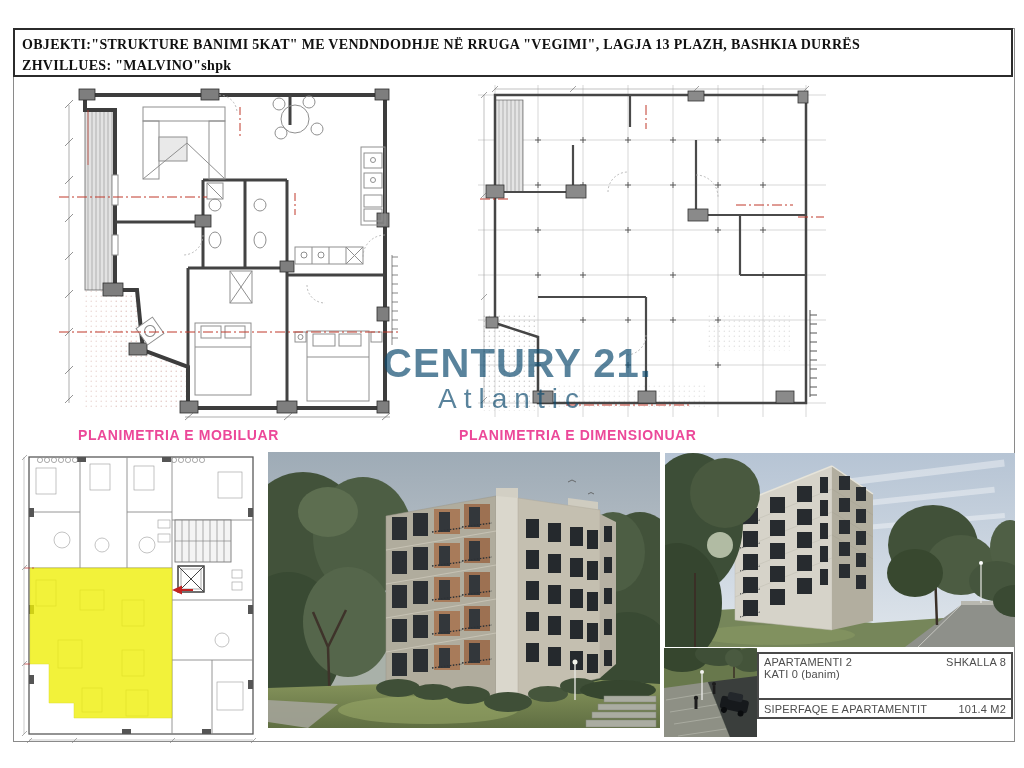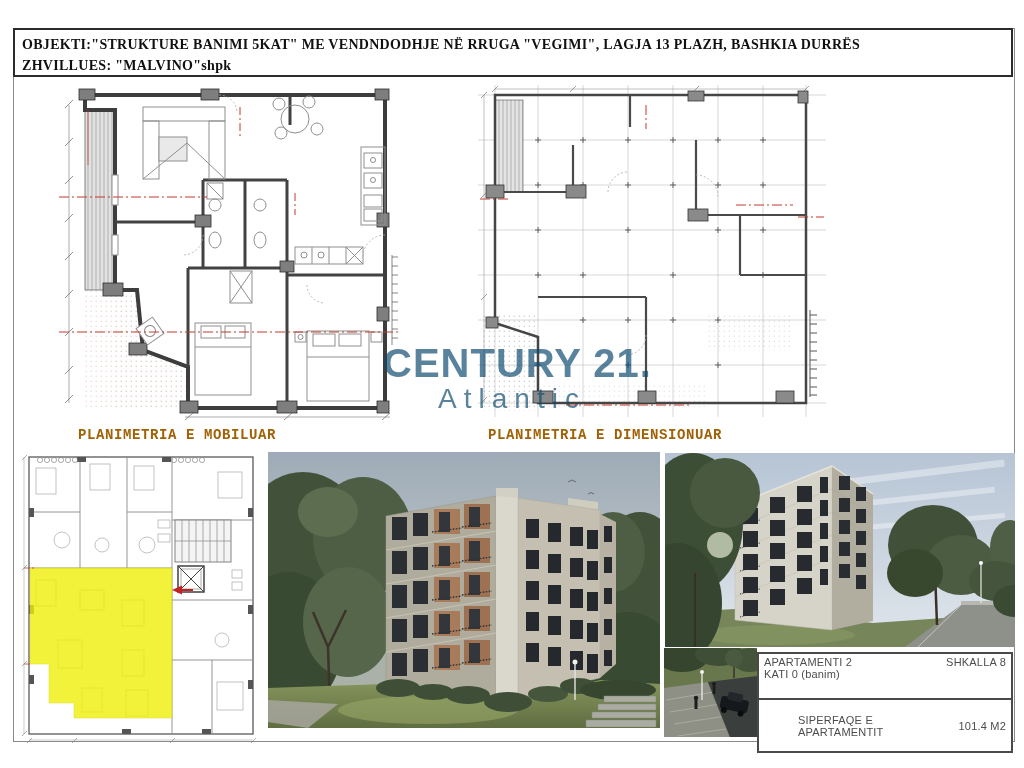--- a/index.html
+++ b/index.html
@@ -4,32 +4,32 @@
 <style>
   html,body{margin:0;padding:0;}
   body{width:1024px;height:768px;position:relative;background:#ffffff;
        font-family:"Liberation Sans",sans-serif;overflow:hidden;}
   .abs{position:absolute;}
   .sheet-border{left:13px;top:28px;width:1000px;height:712px;border:1px solid #8a8a8a;}
   .header-box{left:13px;top:28px;width:1000px;height:49px;border:2px solid #2b2b2b;background:#fff;
               box-sizing:border-box;padding:4px 0 0 7px;}
   .h-line{font-family:"Liberation Serif",serif;font-weight:bold;font-size:14px;letter-spacing:.3px;
           color:#111;line-height:21px;white-space:nowrap;}
-  .plan-label{font-family:Liberation Mono, monospace;font-weight:bold;font-size:14px;letter-spacing:.6px;color:#a16207;}
+  .plan-label{font-family:Liberation Sans, sans-serif;font-weight:bold;font-size:14px;letter-spacing:.6px;color:#ec4899;}
   .label-left{left:78px;top:427px;}
-  .label-right{left:488px;top:427px;}
+  .label-right{left:459px;top:427px;}
   .watermark{left:383px;top:342px;width:258px;text-align:center;color:#0c4a6e;opacity:.68;z-index:30;pointer-events:none;}
   .wm-main{font-size:40px;font-weight:bold;letter-spacing:1px;line-height:42px;white-space:nowrap;}
   .wm-sub{font-size:28px;font-weight:normal;letter-spacing:7px;line-height:26px;margin-top:2px;}
   .info-table{left:757px;top:652px;width:256px;border:2px solid #4a4a4a;background:#fff;box-sizing:border-box;
               font-size:11px;color:#4d4d4d;letter-spacing:.2px;z-index:20;}
   .it-head{border-bottom:2px solid #4a4a4a;padding:2px 5px 18px 5px;}
   .it-row1{display:flex;justify-content:space-between;}
   .it-row2{}
-  .it-row{display:flex;border-bottom:1.5px solid #4a4a4a;padding:18px 5px;height:15px;align-items:center;margin-left:34px;}
+  .it-row{display:flex;border-bottom:1.5px solid #4a4a4a;padding:1px 5px;height:15px;align-items:center;}
   .it-row:last-child{border-bottom:none;}
   .it-row .l{flex:1;}
   .it-row .v{width:62px;text-align:right;}
   svg{display:block;}
 </style>
 </head>
 <body>
 
 <div class="abs sheet-border"></div>
 

